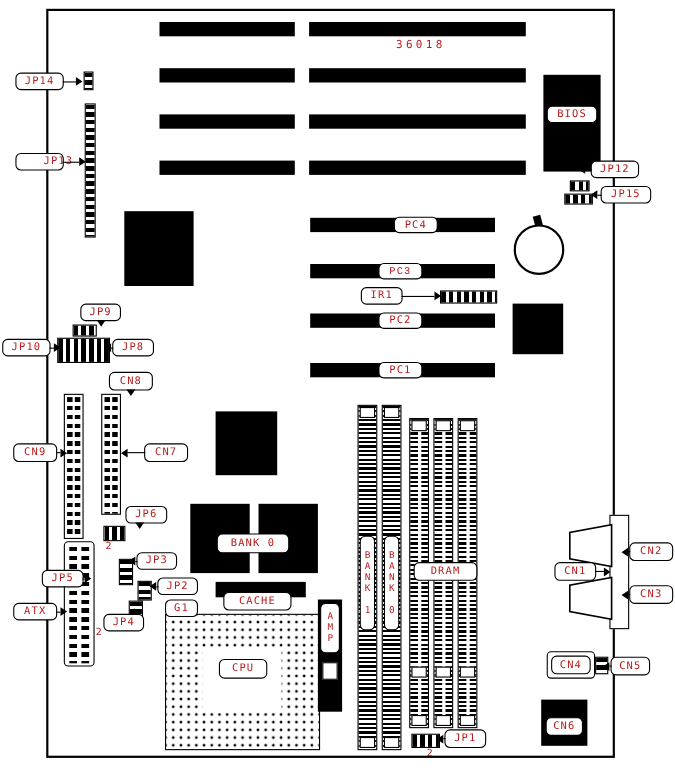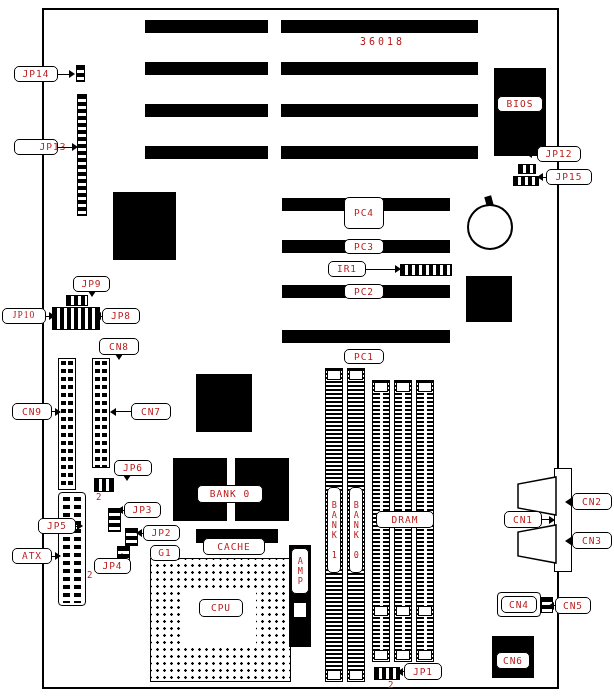--- a/index.html
+++ b/index.html
@@ -64,40 +64,40 @@
   <div class="abs pins-v" style="left:76px;top:65px;width:9px;height:17px;"></div>
   <div class="abs lab ar-r" style="--ll:15px;left:14px;top:139px;width:44px;height:16px;padding-left:34px;">JP13</div>
   <div class="abs pins-v" style="left:77px;top:94px;width:10px;height:122px;"></div>
 
   <div class="abs lab ar-l" style="--ll:6px;left:537px;top:146px;width:44px;height:16px;">JP12</div>
   <div class="abs pins-h" style="left:518px;top:164px;width:18px;height:10px;"></div>
   <div class="abs lab ar-l" style="--ll:4px;left:546px;top:169px;width:46px;height:16px;">JP15</div>
   <div class="abs pins-h" style="left:513px;top:176px;width:26px;height:10px;"></div>
 
   <div class="abs bar" style="left:282px;top:198px;width:168px;height:13px;"></div>
-  <div class="abs lab" style="left:344px;top:197px;width:40px;height:32px;">PC4</div>
+  <div class="abs lab" style="left:358px;top:197px;width:40px;height:15px;">PC4</div>
   <div class="abs bar" style="left:282px;top:240px;width:168px;height:13px;"></div>
-  <div class="abs lab" style="left:344px;top:239px;width:40px;height:15px;">PC3</div>
+  <div class="abs lab" style="left:344px;top:239px;width:40px;height:15px;font-family:Liberation Mono, monospace;">PC3</div>
   <div class="abs bar" style="left:282px;top:285px;width:168px;height:13px;"></div>
   <div class="abs lab" style="left:344px;top:284px;width:40px;height:15px;">PC2</div>
   <div class="abs bar" style="left:282px;top:330px;width:168px;height:13px;"></div>
-  <div class="abs lab" style="left:344px;top:329px;width:40px;height:15px;margin-top:20px;">PC1</div>
+  <div class="abs lab" style="left:344px;top:329px;width:40px;height:15px;">PC1</div>
 
   <div class="abs lab ar-r" style="--ll:30px;left:328px;top:261px;width:38px;height:16px;">IR1</div>
   <div class="abs pins-h" style="left:400px;top:264px;width:52px;height:12px;"></div>
 
   <div class="abs bar" style="left:486px;top:196px;width:7px;height:14px;transform:rotate(-15deg);"></div>
   <div class="abs circle" style="left:467px;top:204px;width:46px;height:46px;"></div>
   <div class="abs bar" style="left:466px;top:276px;width:46px;height:46px;"></div>
 
   <div class="abs bar" style="left:113px;top:192px;width:63px;height:68px;"></div>
 
   <div class="abs lab ar-d" style="left:60px;top:276px;width:37px;height:16px;margin-left:13px;">JP9</div>
   <div class="abs pins-h" style="left:66px;top:295px;width:22px;height:11px;"></div>
-  <div class="abs lab ar-r" style="--ll:4px;left:2px;top:308px;width:44px;height:16px;font-family:Liberation Serif, serif;">JP10</div>
+  <div class="abs lab ar-r" style="--ll:4px;left:2px;top:308px;width:44px;height:16px;">JP10</div>
   <div class="abs pins-h" style="left:52px;top:307px;width:48px;height:23px;"></div>
   <div class="abs lab ar-l" style="--ll:2px;left:102px;top:308px;width:38px;height:16px;">JP8</div>
 
   <div class="abs lab ar-d" style="left:99px;top:338px;width:40px;height:17px;">CN8</div>
   <div class="abs hdr" style="left:58px;top:358px;width:18px;height:132px;">
     <div class="hdr-col" style="left:2px;top:2px;height:128px;"></div>
     <div class="hdr-col" style="right:2px;top:2px;height:128px;"></div>
   </div>
   <div class="abs hdr" style="left:92px;top:358px;width:18px;height:110px;">
     <div class="hdr-col" style="left:2px;top:2px;height:106px;"></div>

